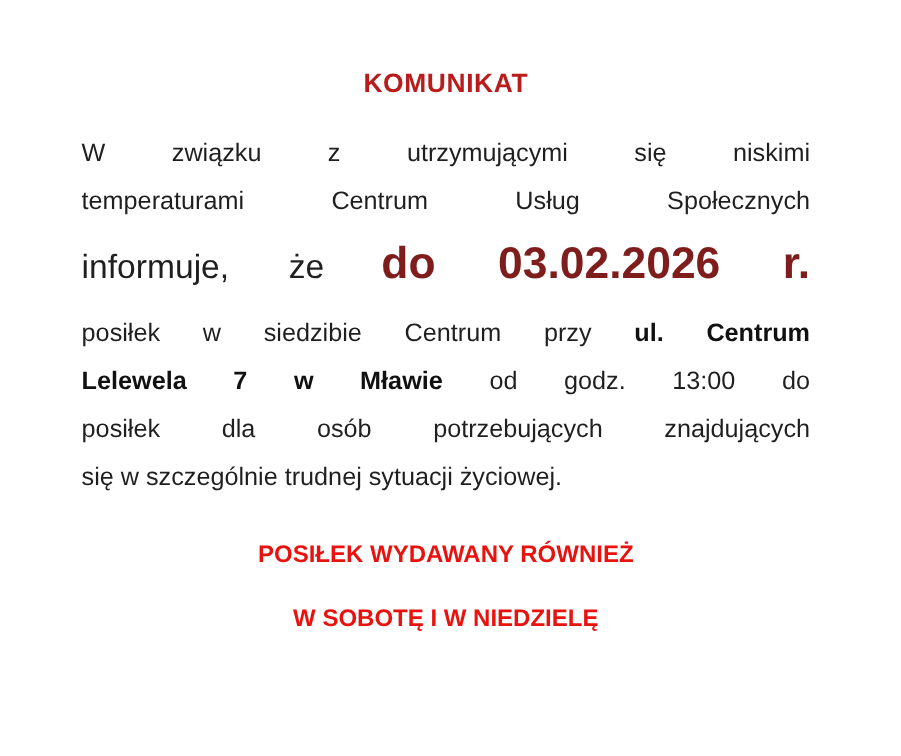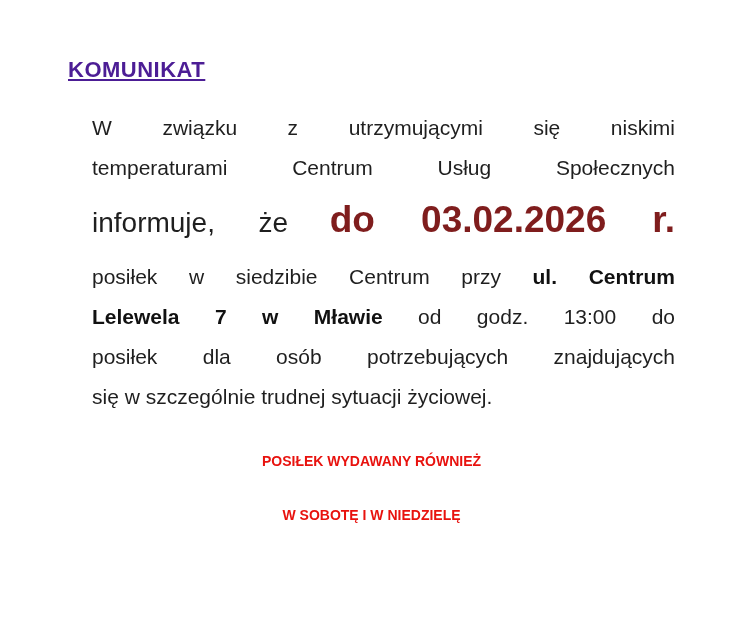--- a/index.html
+++ b/index.html
@@ -17,36 +17,34 @@
     padding: 56px 76px 0 68px;
     font-family: "Liberation Sans", "DejaVu Sans", sans-serif;
     color: #1f1f1f;
     background: #ffffff;
   }
   .title {
     margin: 0;
     font-size: 22px;
     line-height: 28px;
     font-weight: 700;
-    text-align: left;
-    color: #4c1d95;
+    text-align: center;
+    color: #b91c1c;
     letter-spacing: 0.5px;
-    text-decoration: underline;
   }
   .body-text {
     margin-top: 24px;
   }
   .line {
     font-size: 21px;
     line-height: 40px;
     text-align: justify;
     text-align-last: justify;
     -moz-text-align-last: justify;
     white-space: normal;
-    margin-left: 24px;
   }
   .line-date {
     line-height: 64px;
   }
   .line-date .normal {
     font-size: 28px;
   }
   .line-date .date-red {
     font-size: 37px;
     font-weight: 700;
@@ -54,21 +52,21 @@
   }
   .b {
     font-weight: 700;
     color: #111111;
   }
   .line-last {
     text-align-last: left;
     -moz-text-align-last: left;
   }
   .footer-line {
-    font-size: 14px;
+    font-size: 20px;
     font-weight: 700;
     color: #e8120e;
     text-align: center;
     line-height: 28px;
   }
   .footer-line.first { margin-top: 30px; }
   .footer-line.second { margin-top: 26px; }
 </style>
 </head>
 <body>

